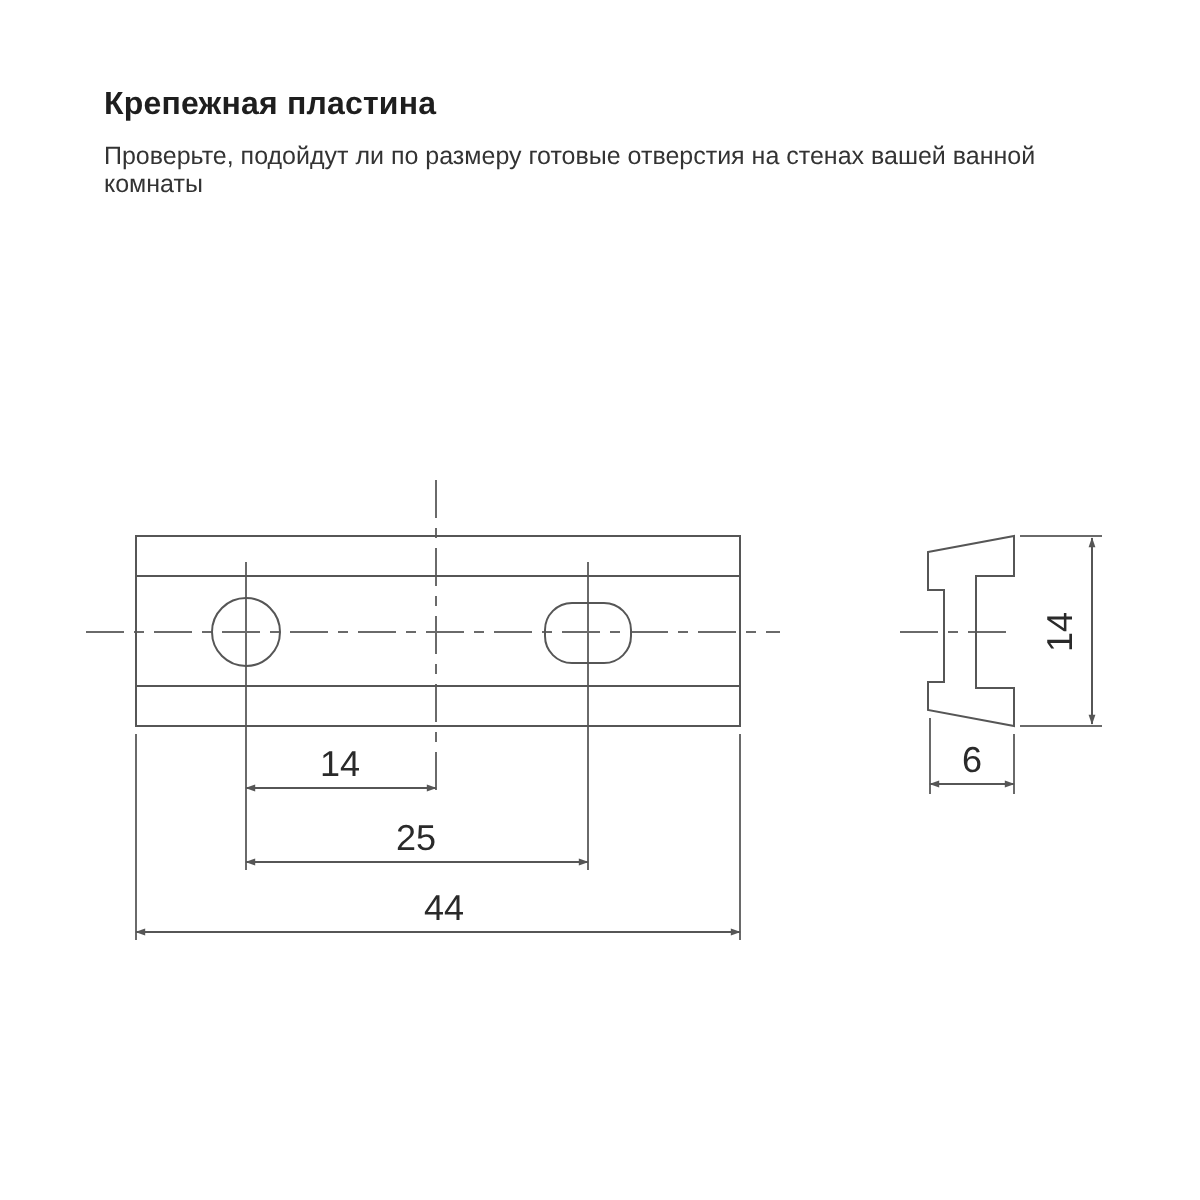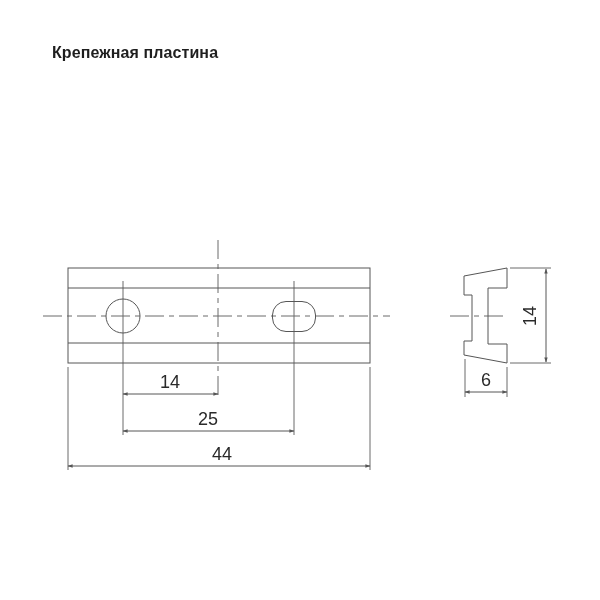--- a/index.html
+++ b/index.html
@@ -73,20 +73,21 @@
   }
 </style>
 </head>
 <body>
 
 <div class="page">
 
   <div class="header">
     <h1 class="title">Крепежная пластина</h1>
     <p class="description">
+      <span class="line">Проверьте, подойдут ли по размеру готовые отверстия на стенах вашей ванной комнаты</span>
     </p>
   </div>
 
   <svg class="drawing" viewBox="0 0 600 600">
     <defs>
       <marker id="arr" viewBox="0 0 10 10" refX="9.2" refY="5" markerWidth="11" markerHeight="5" orient="auto-start-reverse" markerUnits="userSpaceOnUse">
         <path d="M0,1.6 L10,5 L0,8.4 Z" fill="#565656"></path>
       </marker>
     </defs>
 

